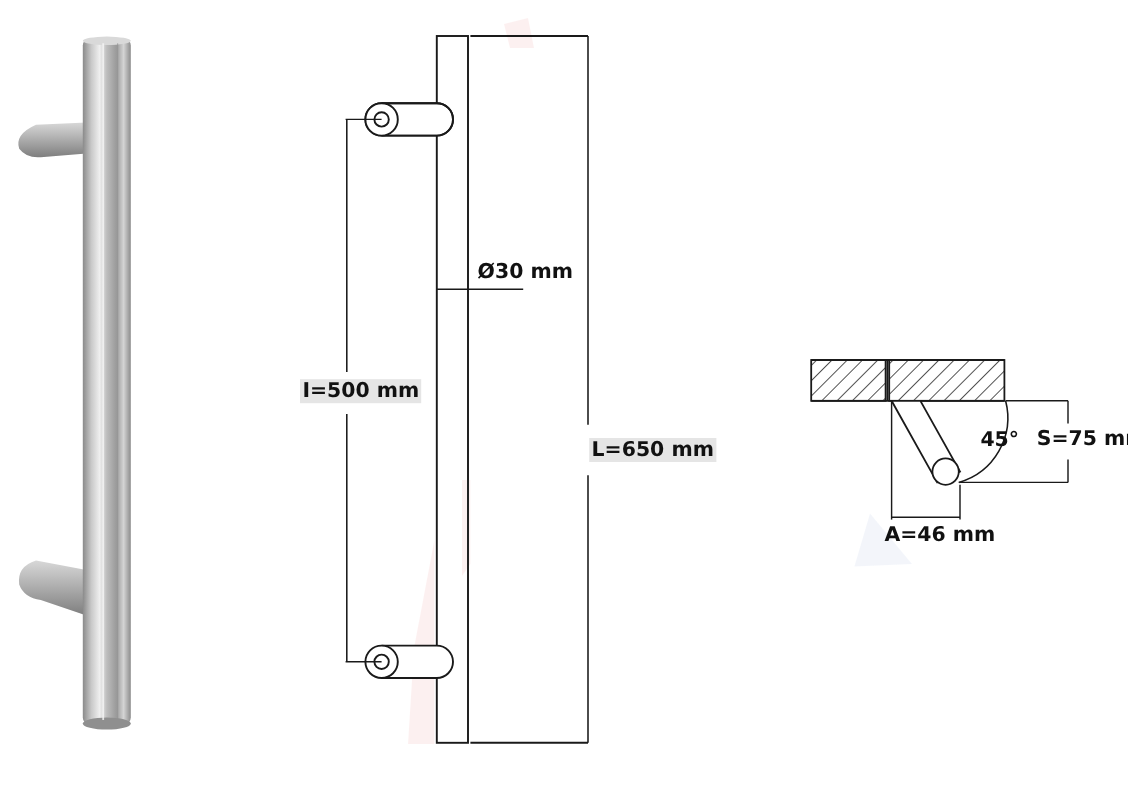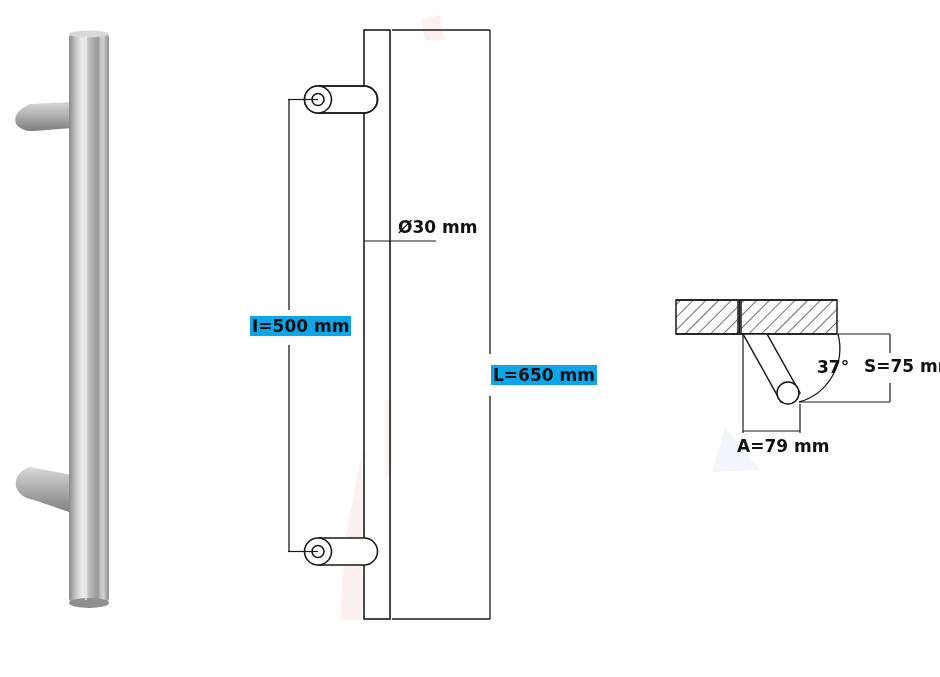--- a/index.html
+++ b/index.html
@@ -2,21 +2,21 @@
 <html><head>
   <meta charset="utf-8">
   <style>
     html, body { margin: 0; padding: 0; background: #ffffff; }
     body { width: 940px; height: 677px; position: relative; overflow: hidden;
            font-family: "DejaVu Sans", "Liberation Sans", sans-serif; }
     .stage { position: absolute; left: 0; top: 0; width: 940px; height: 499px; }
     svg.drawing { position: absolute; left: 0; top: 0; }
     .label { position: absolute; font-weight: bold; font-size: 17px; color: #111111;
              white-space: nowrap; line-height: 20px; background: transparent; }
-    .label.bg { background: #0ea5e9; padding: 0 2px; }
+    .label.bg { background: #e5e5e5; padding: 0 2px; }
     .watermark { position: absolute; opacity: 0.5; }
   </style>
 </head>
 <body>
 
 <div class="stage">
 
   <svg class="watermark" width="940" height="677" style="left:0;top:0;">
     <polygon points="345,540 362,450 362,620 340,620" fill="#fbe3e3"></polygon>
     <polygon points="385,400 392,400 392,470 385,480" fill="#fbe3e3"></polygon>
@@ -118,16 +118,16 @@
       <line x1="799" y1="402" x2="890" y2="402" stroke-width="1.2"></line>
       <line x1="890" y1="334" x2="890" y2="353" stroke-width="1.2"></line>
       <line x1="890" y1="383" x2="890" y2="402" stroke-width="1.2"></line>
     </g>
   </svg>
 
   <span class="label" style="left:398px; top:217px;">Ø30 mm</span>
   <span class="label bg" style="left:250px; top:316px;">I=500 mm</span>
   <span class="label bg" style="left:446px; top:365px;margin-left:45px;">L=650 mm</span>
 
-  <span class="label" style="left:817px; top:357px;">37°</span>
+  <span class="label" style="left:817px; top:357px;">45°</span>
   <span class="label" style="left:864px; top:356px;">S=75 mm</span>
-  <span class="label" style="left:737px; top:436px;">A=79 mm</span>
+  <span class="label" style="left:737px; top:436px;">A=46 mm</span>
 </div>
 
 </body></html>

